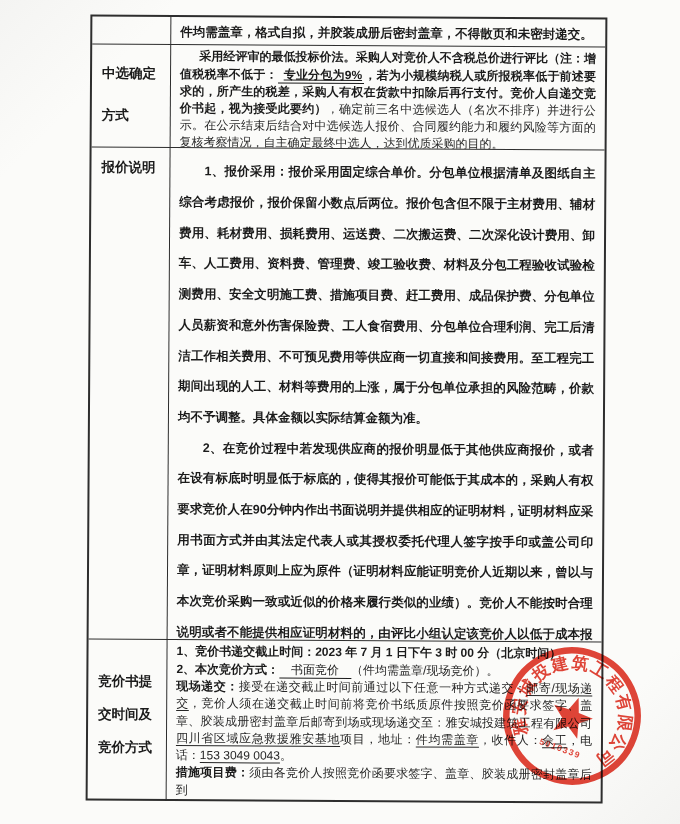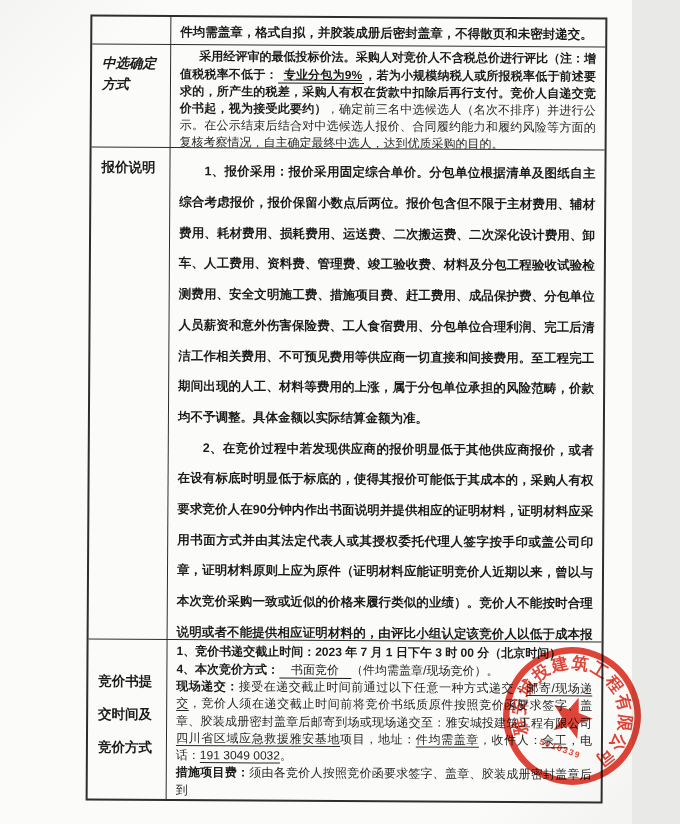--- a/index.html
+++ b/index.html
@@ -3,21 +3,21 @@
 <meta charset="utf-8">
 <style>
   html,body{margin:0;padding:0;}
   body{
     width:680px;height:824px;
     background:#e9e9e7;
     font-family:"Liberation Sans", sans-serif;
     overflow:hidden;
   }
   .page{
-    position:relative;width:632px;height:824px;
+    position:relative;width:680px;height:824px;
     background:linear-gradient(135deg,#f4f4f2 0%, #fbfbf9 12%, #fbfbf9 88%, #f3f3f1 100%);
     color:#222;
   }
   .doc-table{
     position:absolute;left:88px;top:16px;width:517px;height:786px;
     box-sizing:border-box;
     border:2px solid #2e2e2e;
     background:transparent;
     transform:rotate(0.35deg);
     transform-origin:50% 50%;
@@ -34,21 +34,21 @@
   .cell-content{
     flex:1;box-sizing:border-box;
     padding:3px 9px 0 9px;
     text-align:justify;
     color:#262626;
     overflow:hidden;
   }
   .r1{height:68px;}
   .r2{height:103px;}
   .r3{height:492px;}
-  .lbl-lh30{line-height:21px;font-style:italic;}
+  .lbl-lh30{line-height:42px;}
   .lbl-lh33{line-height:33px;padding-top:25px;}
   .lbl-single{padding-top:11px;}
   .c1{font-size:12.5px;line-height:17px;padding-top:7px;font-weight:bold;color:#1b1b1b;}
   .c2{font-size:12px;line-height:17.2px;}
   .c2 p{margin:0;text-indent:1.6em;}
   .c3{font-size:12.5px;line-height:30.7px;padding-top:8px;}
   .c3 p{margin:0;text-indent:2em;font-weight:bold;color:#1b1b1b;}
   .c4{font-size:12px;line-height:17.3px;}
   .c4 div{margin:0;}
   .b{font-weight:bold;color:#1b1b1b;}
@@ -105,22 +105,22 @@
       <div class="cell-content c3">
         <p>1、报价采用：报价采用固定综合单价。分包单位根据清单及图纸自主综合考虑报价，报价保留小数点后两位。报价包含但不限于主材费用、辅材费用、耗材费用、损耗费用、运送费、二次搬运费、二次深化设计费用、卸车、人工费用、资料费、管理费、竣工验收费、材料及分包工程验收试验检测费用、安全文明施工费、措施项目费、赶工费用、成品保护费、分包单位人员薪资和意外伤害保险费、工人食宿费用、分包单位合理利润、完工后清洁工作相关费用、不可预见费用等供应商一切直接和间接费用。至工程完工期间出现的人工、材料等费用的上涨，属于分包单位承担的风险范畴，价款均不予调整。具体金额以实际结算金额为准。</p>
         <p>2、在竞价过程中若发现供应商的报价明显低于其他供应商报价，或者在设有标底时明显低于标底的，使得其报价可能低于其成本的，采购人有权要求竞价人在90分钟内作出书面说明并提供相应的证明材料，证明材料应采用书面方式并由其法定代表人或其授权委托代理人签字按手印或盖公司印章，证明材料原则上应为原件（证明材料应能证明竞价人近期以来，曾以与本次竞价采购一致或近似的价格来履行类似的业绩）。竞价人不能按时合理说明或者不能提供相应证明材料的，由评比小组认定该竞价人以低于成本报价竞标，其报价作无效处理，并有权将该竞价人列入采购人黑名单。</p>
       </div>
     </div>
 
     <div class="row r4">
       <div class="cell-label lbl-lh33">竞价书提交时间及竞价方式</div>
       <div class="cell-content c4">
         <div class="b">1、竞价书递交截止时间：2023 年 7 月 1 日下午 3 时 00 分（北京时间）</div>
-        <div><span class="b">4、本次竞价方式：</span><span class="ub">书面竞价</span><span>（件均需盖章/现场竞价）。</span></div>
-        <div><span class="b">现场递交：</span><span>接受在递交截止时间前通过以下任意一种方式递交：</span><span class="u">邮寄/现场递交</span><span>，竞价人须在递交截止时间前将竞价书纸质原件按照竞价函要求签字、盖章、胶装成册密封盖章后邮寄到场或现场递交至：雅安城投建筑工程有限公司</span><span class="u">四川省区域应急救援雅安基地</span><span>项目，地址：</span><span class="u">件均需盖章</span><span>，收件人：</span><span class="u">佘工</span><span>，电话：</span><span class="u">191 3049 0032</span><span>。</span></div>
+        <div><span class="b">2、本次竞价方式：</span><span class="ub">书面竞价</span><span>（件均需盖章/现场竞价）。</span></div>
+        <div><span class="b">现场递交：</span><span>接受在递交截止时间前通过以下任意一种方式递交：</span><span class="u">邮寄/现场递交</span><span>，竞价人须在递交截止时间前将竞价书纸质原件按照竞价函要求签字、盖章、胶装成册密封盖章后邮寄到场或现场递交至：雅安城投建筑工程有限公司</span><span class="u">四川省区域应急救援雅安基地</span><span>项目，地址：</span><span class="u">件均需盖章</span><span>，收件人：</span><span class="u">佘工</span><span>，电话：</span><span class="u">153 3049 0043</span><span>。</span></div>
         <div><span class="b">措施项目费：</span><span>须由各竞价人按照竞价函要求签字、盖章、胶装成册密封盖章后到</span></div>
       </div>
     </div>
 
   </div>
 
   <div class="stamp">
     <svg id="stamp-svg" viewBox="0 0 200 200">
       <circle class="stamp-ring" cx="100" cy="100" r="91"></circle>
       <polygon class="stamp-star" points="100,73 107.4,92.8 128.5,93.7 112,106.9 117.6,127.3 100,115.6 82.4,127.3 88,106.9 71.5,93.7 92.6,92.8"></polygon>

